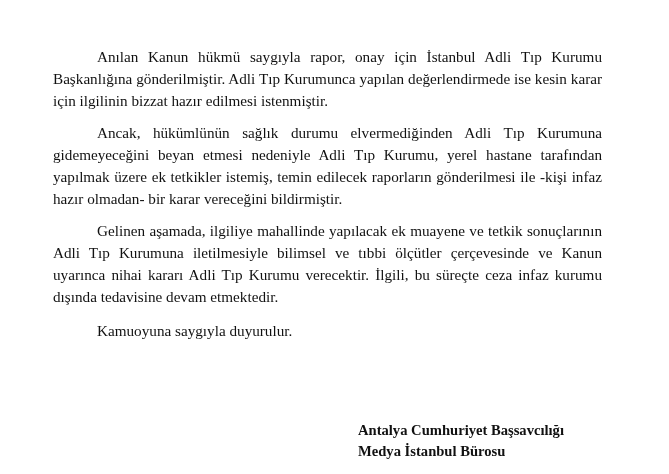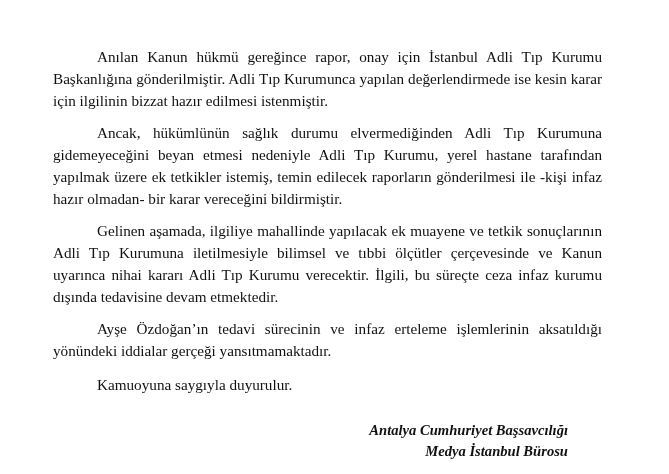--- a/index.html
+++ b/index.html
@@ -30,37 +30,35 @@
       letter-spacing: 0px;
     }
     .para.p5 {
       margin-top: 12px;
     }
     .signature {
       position: absolute;
       left: 358px;
       top: 420px;
       width: 210px;
-      text-align: right;
+      text-align: left;
       font-weight: bold;
       font-size: 14.6px;
       line-height: 21px;
-      font-style: italic;
     }
     .signature div {
       white-space: nowrap;
     }
   </style>
 </head>
 <body>
 
 <div class="doc">
-  <p class="para p1">Anılan Kanun hükmü gereğince rapor, onay için İstanbul Adli Tıp Kurumu Başkanlığına gönderilmiştir. Adli Tıp Kurumunca yapılan değerlendirmede ise kesin karar için ilgilinin bizzat hazır edilmesi istenmiştir.</p>
+  <p class="para p1">Anılan Kanun hükmü saygıyla rapor, onay için İstanbul Adli Tıp Kurumu Başkanlığına gönderilmiştir. Adli Tıp Kurumunca yapılan değerlendirmede ise kesin karar için ilgilinin bizzat hazır edilmesi istenmiştir.</p>
   <p class="para p2">Ancak, hükümlünün sağlık durumu elvermediğinden Adli Tıp Kurumuna gidemeyeceğini beyan etmesi nedeniyle Adli Tıp Kurumu, yerel hastane tarafından yapılmak üzere ek tetkikler istemiş, temin edilecek raporların gönderilmesi ile -kişi infaz hazır olmadan- bir karar vereceğini bildirmiştir.</p>
   <p class="para p3">Gelinen aşamada, ilgiliye mahallinde yapılacak ek muayene ve tetkik sonuçlarının Adli Tıp Kurumuna iletilmesiyle bilimsel ve tıbbi ölçütler çerçevesinde ve Kanun uyarınca nihai kararı Adli Tıp Kurumu verecektir. İlgili, bu süreçte ceza infaz kurumu dışında tedavisine devam etmektedir.</p>
-  <p class="para p4">Ayşe Özdoğan’ın tedavi sürecinin ve infaz erteleme işlemlerinin aksatıldığı yönündeki iddialar gerçeği yansıtmamaktadır.</p>
   <p class="para p5">Kamuoyuna saygıyla duyurulur.</p>
 </div>
 
 <div class="signature">
   <div>Antalya Cumhuriyet Başsavcılığı</div>
   <div>Medya İstanbul Bürosu</div>
 </div>
 
 </body></html>

